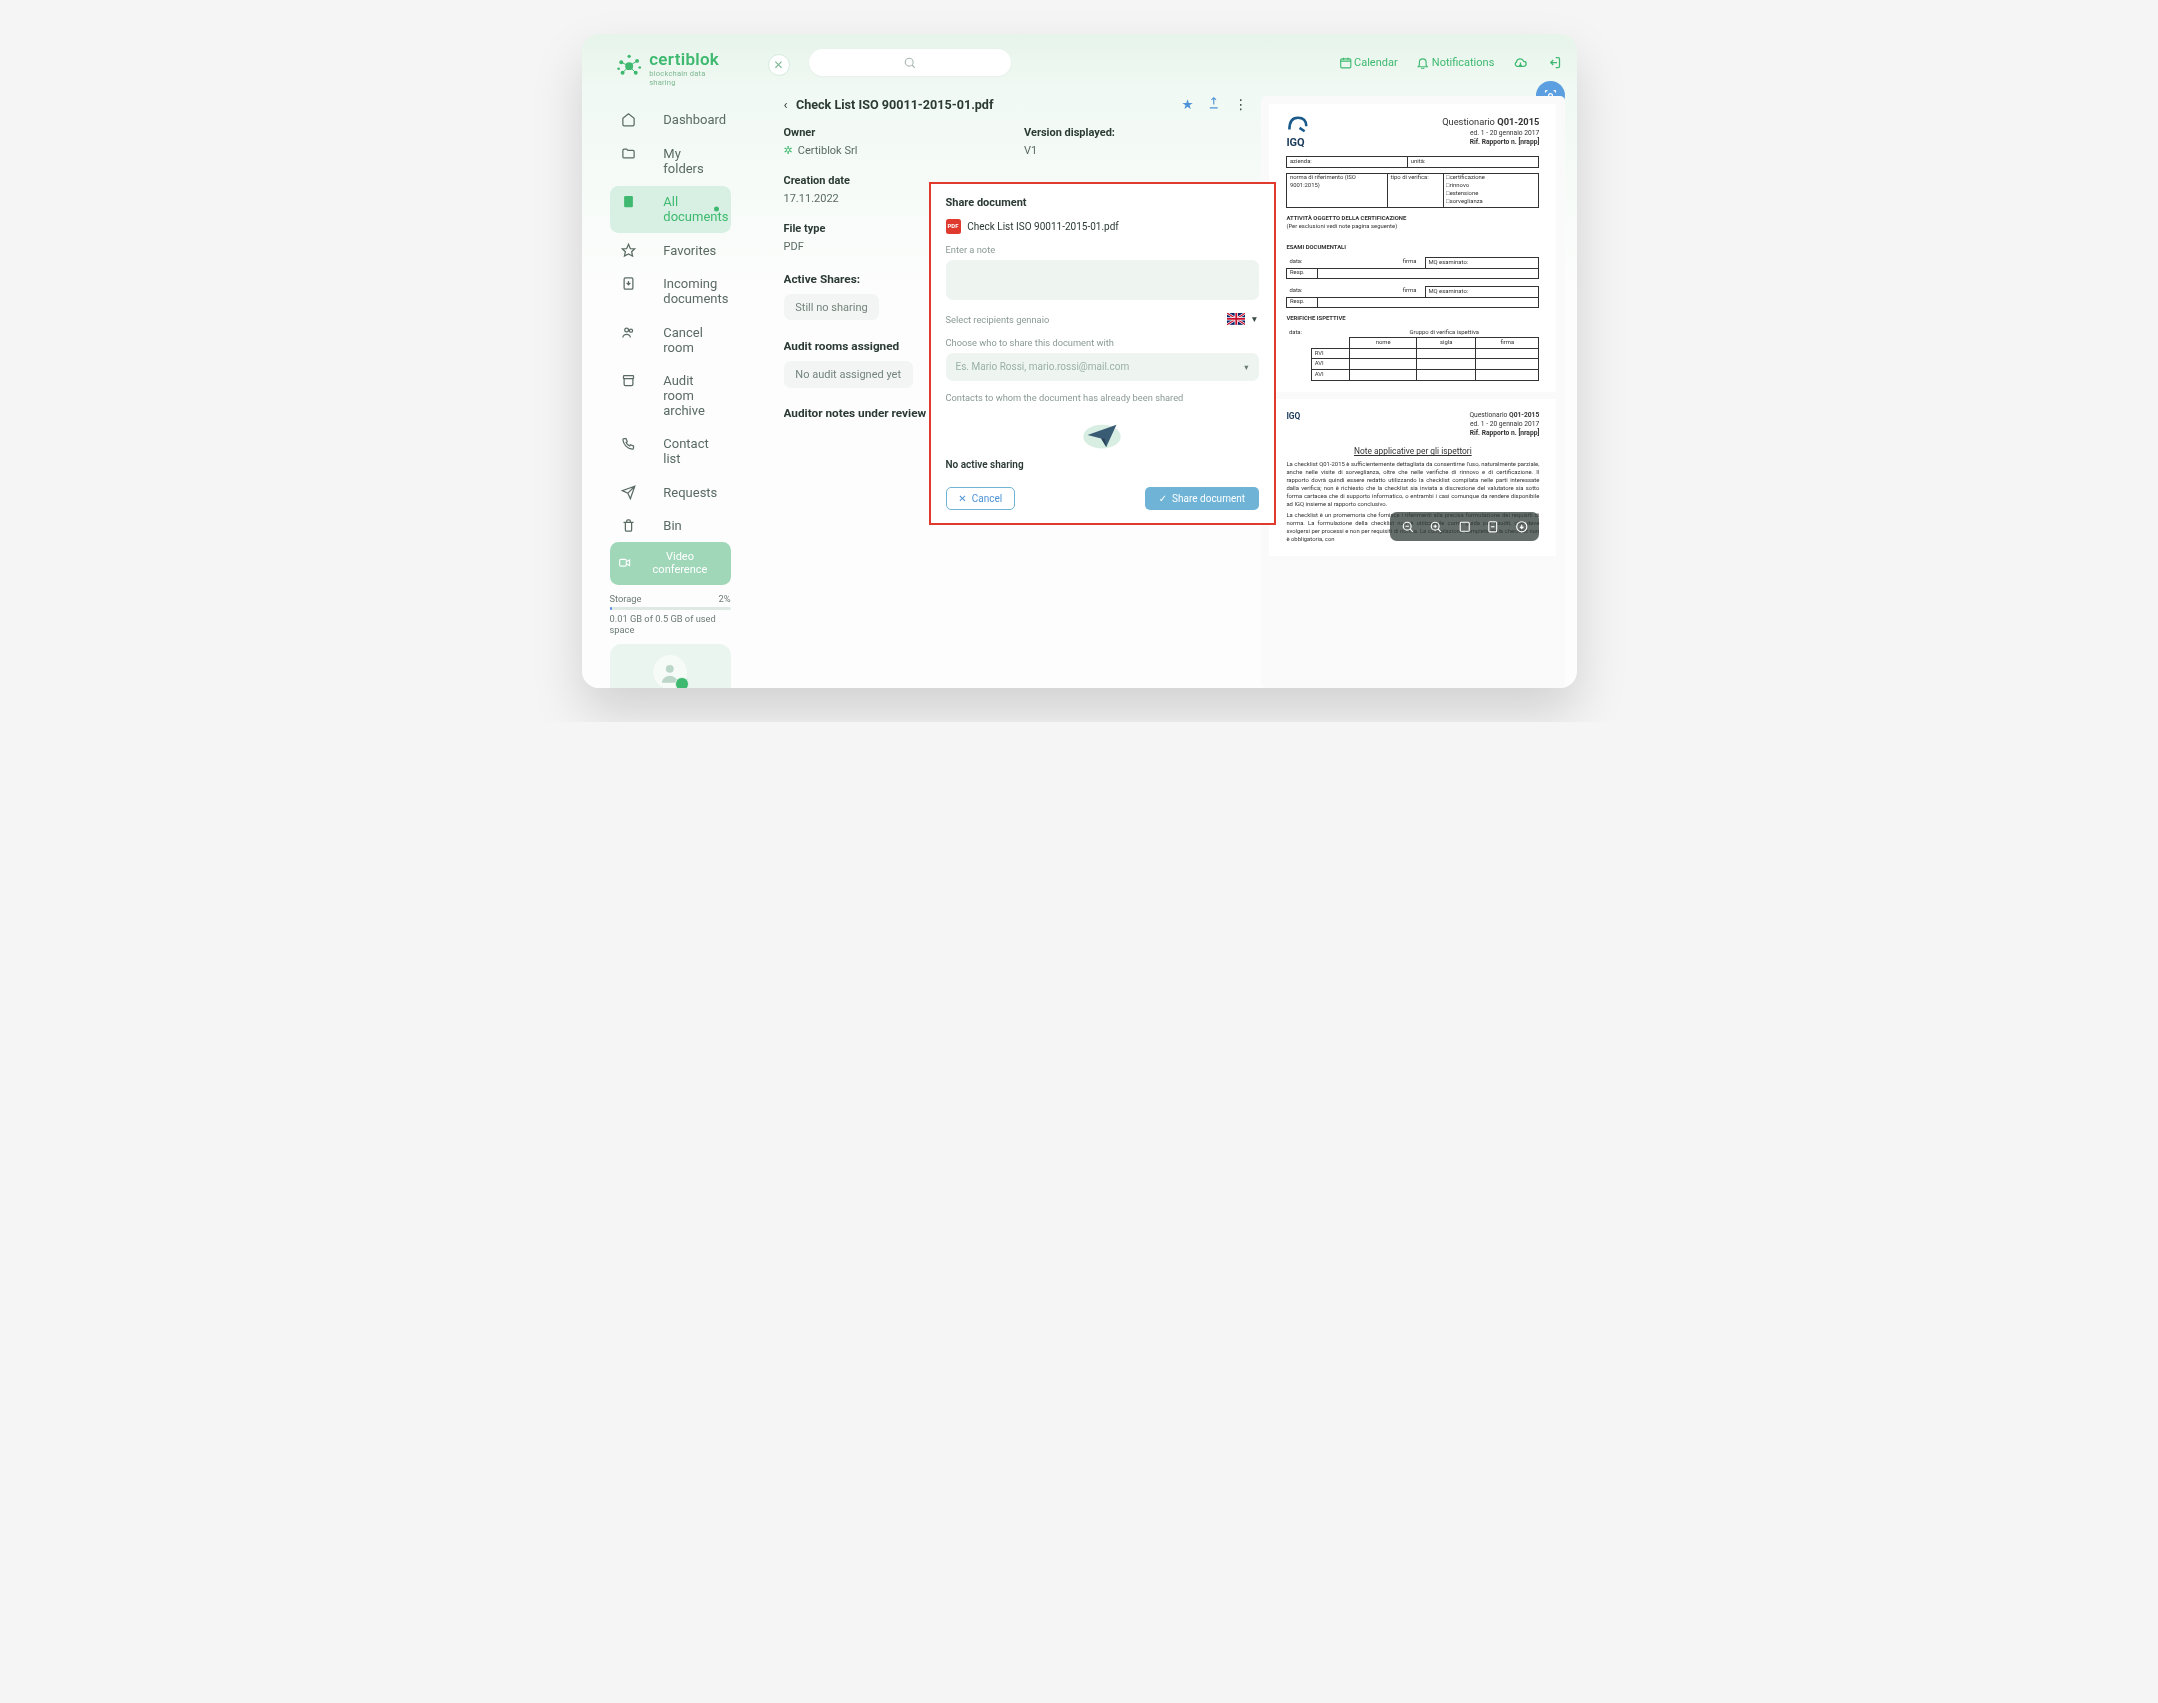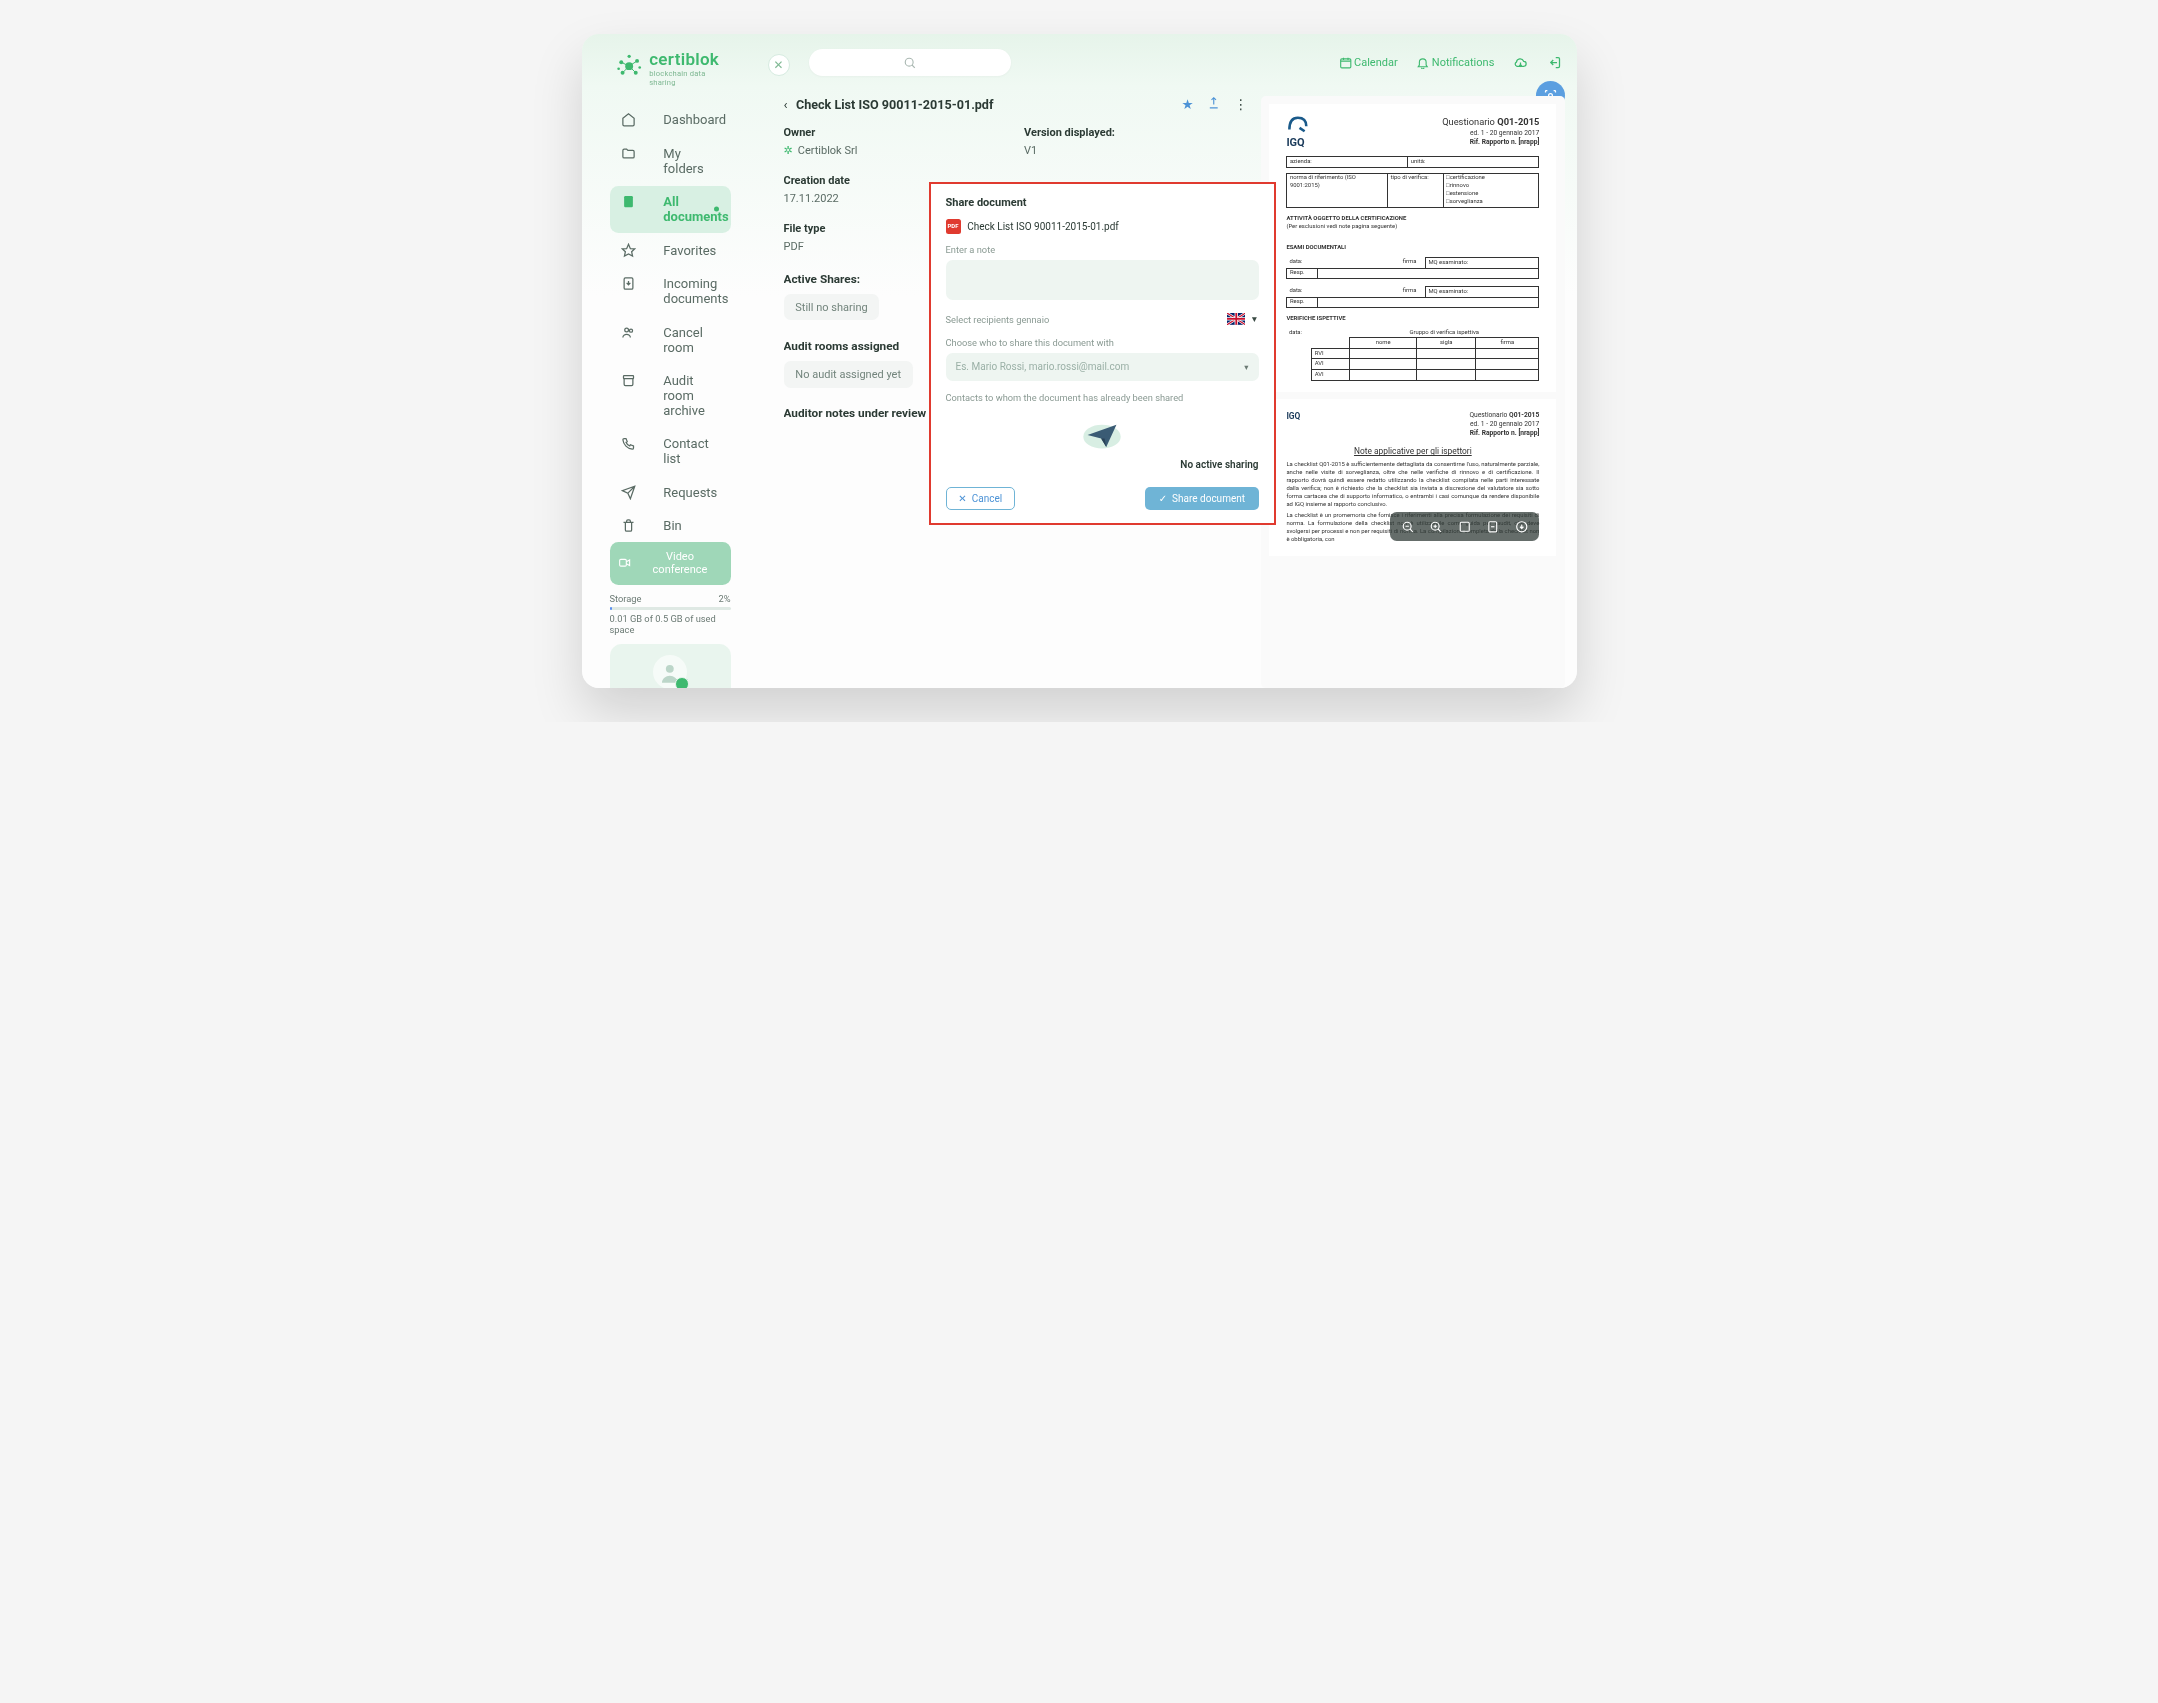--- a/index.html
+++ b/index.html
@@ -7,21 +7,21 @@
 .app{width:995px;height:654px;background:linear-gradient(180deg,#e6f4ea 0%,#f0f9f3 8%,#fdfdfd 40%);border-radius:17px;display:flex;box-shadow:0 25px 51px rgba(0,0,0,.15);overflow:hidden;position:relative}
 .sidebar{width:177px;padding:15px 28px;display:flex;flex-direction:column}
 .logo{display:flex;align-items:center;gap:6.7px;padding:0 6.7px 11.8px}
 .logo-icon{width:30px;height:30px;color:#3eb96f;position:relative}
 .logo-text{display:flex;flex-direction:column}
 .logo-brand{font-size:17px;font-weight:600;color:#3eb96f;letter-spacing:0.3px}
 .logo-tag{font-size:7.6px;color:#7fb893;letter-spacing:0.2px}
 .close-btn{position:absolute;left:186px;top:20px;width:22px;height:22px;border-radius:50%;background:#fff;border:0.8px solid #d6ebe0;display:flex;align-items:center;justify-content:center;color:#7fb893;font-size:11.8px;cursor:pointer}
 .nav{display:flex;flex-direction:column;gap:1.7px;margin-top:5px}
 .nav-item{display:flex;align-items:flex-start;gap:27px;padding:8.4px 11.8px;border-radius:8.4px;color:#5a6b64;font-size:13px;cursor:pointer}
-.nav-item.active{background:#d8f0e3;color:#3eb96f;font-weight:700;position:relative}
+.nav-item.active{background:#d8f0e3;color:#3eb96f;font-weight:400;position:relative}
 .nav-item.active::after{content:"";position:absolute;right:11.8px;top:50%;width:5px;height:5px;border-radius:50%;background:#3eb96f;transform:translateY(-50%)}
 .nav-icon{width:15px;height:15px;flex-shrink:0;display:flex;align-items:center;justify-content:center}
 .sidebar-bottom{margin-top:auto;display:flex;flex-direction:column;gap:8.4px}
 .video-btn{background:#9fd7b8;color:#fff;border:none;border-radius:8.4px;padding:8.4px;font-size:11px;display:flex;align-items:center;justify-content:center;gap:6.7px;cursor:pointer}
 .storage{font-size:9.3px;color:#6b7a74}
 .storage-bar{height:2.5px;background:#dfe9e4;border-radius:1.7px;margin:3.4px 0;position:relative}
 .storage-bar::before{content:"";position:absolute;left:0;top:0;height:100%;width:2%;background:#5b8ff0;border-radius:1.7px}
 .storage-pct{float:right}
 .user-card{background:#e9f5ee;border-radius:11.8px;padding:11.8px 8.4px 10px;text-align:center}
 .avatar{width:34px;height:34px;border-radius:50%;background:#f6fbf8;margin:0 auto 5px;position:relative;display:flex;align-items:center;justify-content:center}
@@ -64,21 +64,21 @@
 .scan-badge{position:absolute;right:11.8px;top:47px;width:29px;height:29px;border-radius:50%;background:#5b9fe0;display:flex;align-items:center;justify-content:center;color:#fff}
 .modal{position:absolute;left:347px;top:148px;width:347px;background:#fff;border:2.5px solid #e03a2f;padding:11.8px 15px 13.5px;z-index:50;font-size:10px}
 .modal-title{font-weight:700;font-size:11px;color:#2b3a34;margin-bottom:10px}
 .modal-file{display:flex;align-items:center;gap:6.7px;color:#2b3a34;font-size:10px;margin-bottom:10px}
 .pdf-badge{width:15px;height:15px;background:#e03a2f;border-radius:2.5px;color:#fff;font-size:5.9px;display:flex;align-items:center;justify-content:center;font-weight:700}
 .modal-label{font-size:9.3px;color:#8a9a93;margin-bottom:5px}
 .note-area{background:#eef5f1;border-radius:6.7px;height:40px;margin-bottom:13.5px}
 .lang-row{display:flex;align-items:center;justify-content:space-between;margin-bottom:11.8px}
 .flag{display:flex;align-items:center;gap:5px;font-size:11.8px}
 .recipient-input{background:#eef5f1;border-radius:6.7px;padding:8.4px 10px;color:#9ab0a6;font-size:10px;display:flex;align-items:center;justify-content:space-between;margin-bottom:11.8px}
-.no-share{text-align:right;padding:8.4px 0 10px}
+.no-share{text-align:left;padding:8.4px 0 10px}
 .plane{width:49px;height:37px;margin:0 auto 5px;display:flex;align-items:center;justify-content:center}
 .no-share-text{font-size:10px;font-weight:600;color:#2b3a34}
 .modal-actions{display:flex;justify-content:space-between;margin-top:6.7px}
 .btn-cancel{border:0.8px solid #6fb4d6;background:#fff;color:#4d93d6;border-radius:5px;padding:5px 11.8px;font-size:10px;display:flex;align-items:center;gap:5px;cursor:pointer}
 .btn-share{background:#6fb4d6;color:#fff;border:none;border-radius:5px;padding:5.9px 13.5px;font-size:10px;display:flex;align-items:center;gap:5px;cursor:pointer}
 </style>
 </head>
 <body>
 
 <div class="app">

